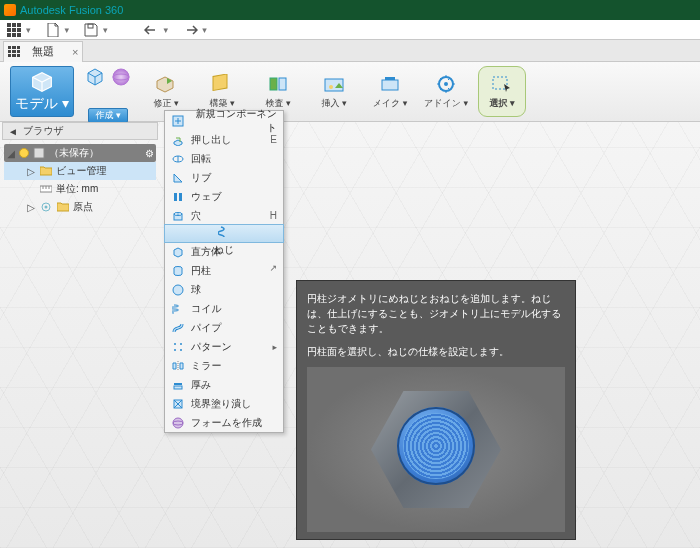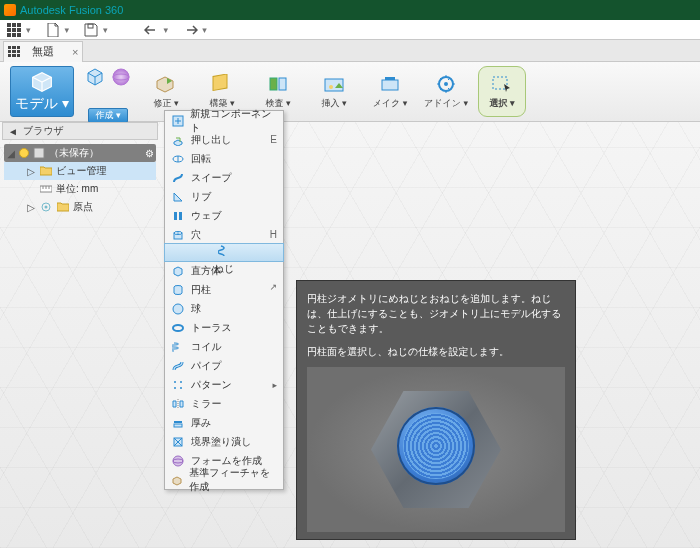--- a/index.html
+++ b/index.html
@@ -39,21 +39,21 @@
 .br-hdr { height: 18px; background: #e8e8e8; border: 1px solid #c8c8c8; display: flex; align-items: center; padding: 0 5px; gap: 5px; font-size: 10px; color: #444; }
 .br-tree { padding: 4px 2px; font-size: 10px; color: #333; }
 .br-row { display: flex; align-items: center; height: 18px; gap: 3px; padding-left: 2px; }
 .br-row .tri { width: 10px; text-align: center; color: #555; }
 .br-row .ico { width: 14px; height: 14px; display: flex; align-items: center; justify-content: center; }
 .br-row.root { background: #808080; color: #fff; border-radius: 2px; padding: 0 2px; }
 .br-row.node { background: #cce4f7; }
 .br-row.child { padding-left: 22px; }
 .bulb { width: 10px; height: 10px; border-radius: 5px; background: #ffd54a; border: 1px solid #c9a227; }
 .dropdown { position: absolute; top: 110px; left: 164px; width: 120px; background: #f4f4f4; border: 1px solid #b0b0b0; box-shadow: 2px 2px 4px rgba(0,0,0,0.2); z-index: 50; }
-.dd-item { display: flex; align-items: center; height: 19px; padding: 0 6px; gap: 6px; font-size: 10px; color: #333; }
+.dd-item { display: flex; align-items: center; height: 19px; padding: 0 6px; gap: 6px; font-size: 10px; color: #333; text-align: right; }
 .dd-item.sel { background: linear-gradient(#d9ecf9,#bcdcf2); border: 1px solid #7fb8de; margin: -1px; flex-direction: column; }
 .dd-item .ico { width: 14px; height: 14px; display: flex; align-items: center; justify-content: center; color: #2179c8; }
 .dd-item .sc { margin-left: auto; color: #666; }
 .dd-item .arr { margin-left: auto; color: #666; font-size: 9px; }
 .tooltip { position: absolute; top: 280px; left: 296px; width: 280px; height: 260px; background: #5a5a5a; border: 1px solid #333; padding: 10px; color: #fff; font-size: 10px; z-index: 60; }
 .tooltip p { line-height: 1.5; margin-bottom: 8px; }
 .tt-img { width: 100%; height: 165px; margin-top: 6px; background: radial-gradient(ellipse at center,#8a8a8a 0%,#6f6f6f 70%); display: flex; align-items: center; justify-content: center; position: relative; }
 .nut { width: 150px; height: 150px; position: relative; }
 .hex { position: absolute; inset: 10px; clip-path: polygon(25% 5%,75% 5%,100% 50%,75% 95%,25% 95%,0 50%); background: linear-gradient(135deg,#9aa0a6 0%,#636a72 50%,#848a91 100%); }
 .bore { position: absolute; left: 50%; top: 50%; width: 78px; height: 78px; transform: translate(-50%,-55%); border-radius: 50%; background: radial-gradient(circle at 40% 30%,#7cb6f0 0%,#3c7dd4 60%,#2a5fa8 100%); box-shadow: inset 0 0 0 2px #1e4e8c; }
@@ -314,28 +314,20 @@
         <svg width="12" height="12">
           <ellipse cx="6" cy="6" rx="5" ry="3" fill="none" stroke="#2e8cd1"></ellipse>
           <path d="M6 3v6" stroke="#2e8cd1"></path>
         </svg>
       </span>
       <span>回転</span>
     </div>
     <div class="dd-item">
       <span class="ico">
         <svg width="12" height="12">
-          <path d="M2 10c0-6 8-2 8-8" fill="none" stroke="#2e8cd1" stroke-width="2"></path>
-        </svg>
-      </span>
-      <span>スイープ</span>
-    </div>
-    <div class="dd-item">
-      <span class="ico">
-        <svg width="12" height="12">
           <path d="M2 10V2l8 8z" fill="#cde5f7" stroke="#2e8cd1"></path>
         </svg>
       </span>
       <span>リブ</span>
     </div>
     <div class="dd-item">
       <span class="ico">
         <svg width="12" height="12">
           <rect x="2" y="2" width="3" height="8" fill="#2e8cd1"></rect>
           <rect x="7" y="2" width="3" height="8" fill="#2e8cd1"></rect>
@@ -380,28 +372,20 @@
       </span>
       <span>円柱</span>
     </div>
     <div class="dd-item">
       <span class="ico">
         <svg width="12" height="12">
           <circle cx="6" cy="6" r="5" fill="#cde5f7" stroke="#2e8cd1"></circle>
         </svg>
       </span>
       <span>球</span>
-    </div>
-    <div class="dd-item">
-      <span class="ico">
-        <svg width="12" height="12">
-          <ellipse cx="6" cy="6" rx="5" ry="3" fill="none" stroke="#2e8cd1" stroke-width="2"></ellipse>
-        </svg>
-      </span>
-      <span>トーラス</span>
     </div>
     <div class="dd-item">
       <span class="ico">
         <svg width="12" height="12">
           <path d="M2 2c6 0 6 2 0 2s-6 2 0 2 6 2 0 2-6 2 0 2" fill="none" stroke="#2e8cd1"></path>
         </svg>
       </span>
       <span>コイル</span>
     </div>
     <div class="dd-item">
@@ -453,28 +437,20 @@
       <span>境界塗り潰し</span>
     </div>
     <div class="dd-item">
       <span class="ico">
         <svg width="12" height="12">
           <circle cx="6" cy="6" r="5" fill="#d8c4e8" stroke="#9b6bc4"></circle>
           <ellipse cx="6" cy="6" rx="5" ry="2" fill="none" stroke="#9b6bc4"></ellipse>
         </svg>
       </span>
       <span>フォームを作成</span>
-    </div>
-    <div class="dd-item">
-      <span class="ico">
-        <svg width="12" height="12">
-          <path d="M2 5l4-2 4 2v4l-4 2-4-2z" fill="#e8dcc4" stroke="#b89454"></path>
-        </svg>
-      </span>
-      <span>基準フィーチャを作成</span>
     </div>
   </div>
 
 <div class="tooltip">
   <p>円柱ジオメトリにめねじとおねじを追加します。ねじは、仕上げにすることも、ジオメトリ上にモデル化することもできます。</p>
   <p>円柱面を選択し、ねじの仕様を設定します。</p>
   <div class="tt-img">
     <div class="nut">
       <div class="hex"></div>
       <div class="bore">

